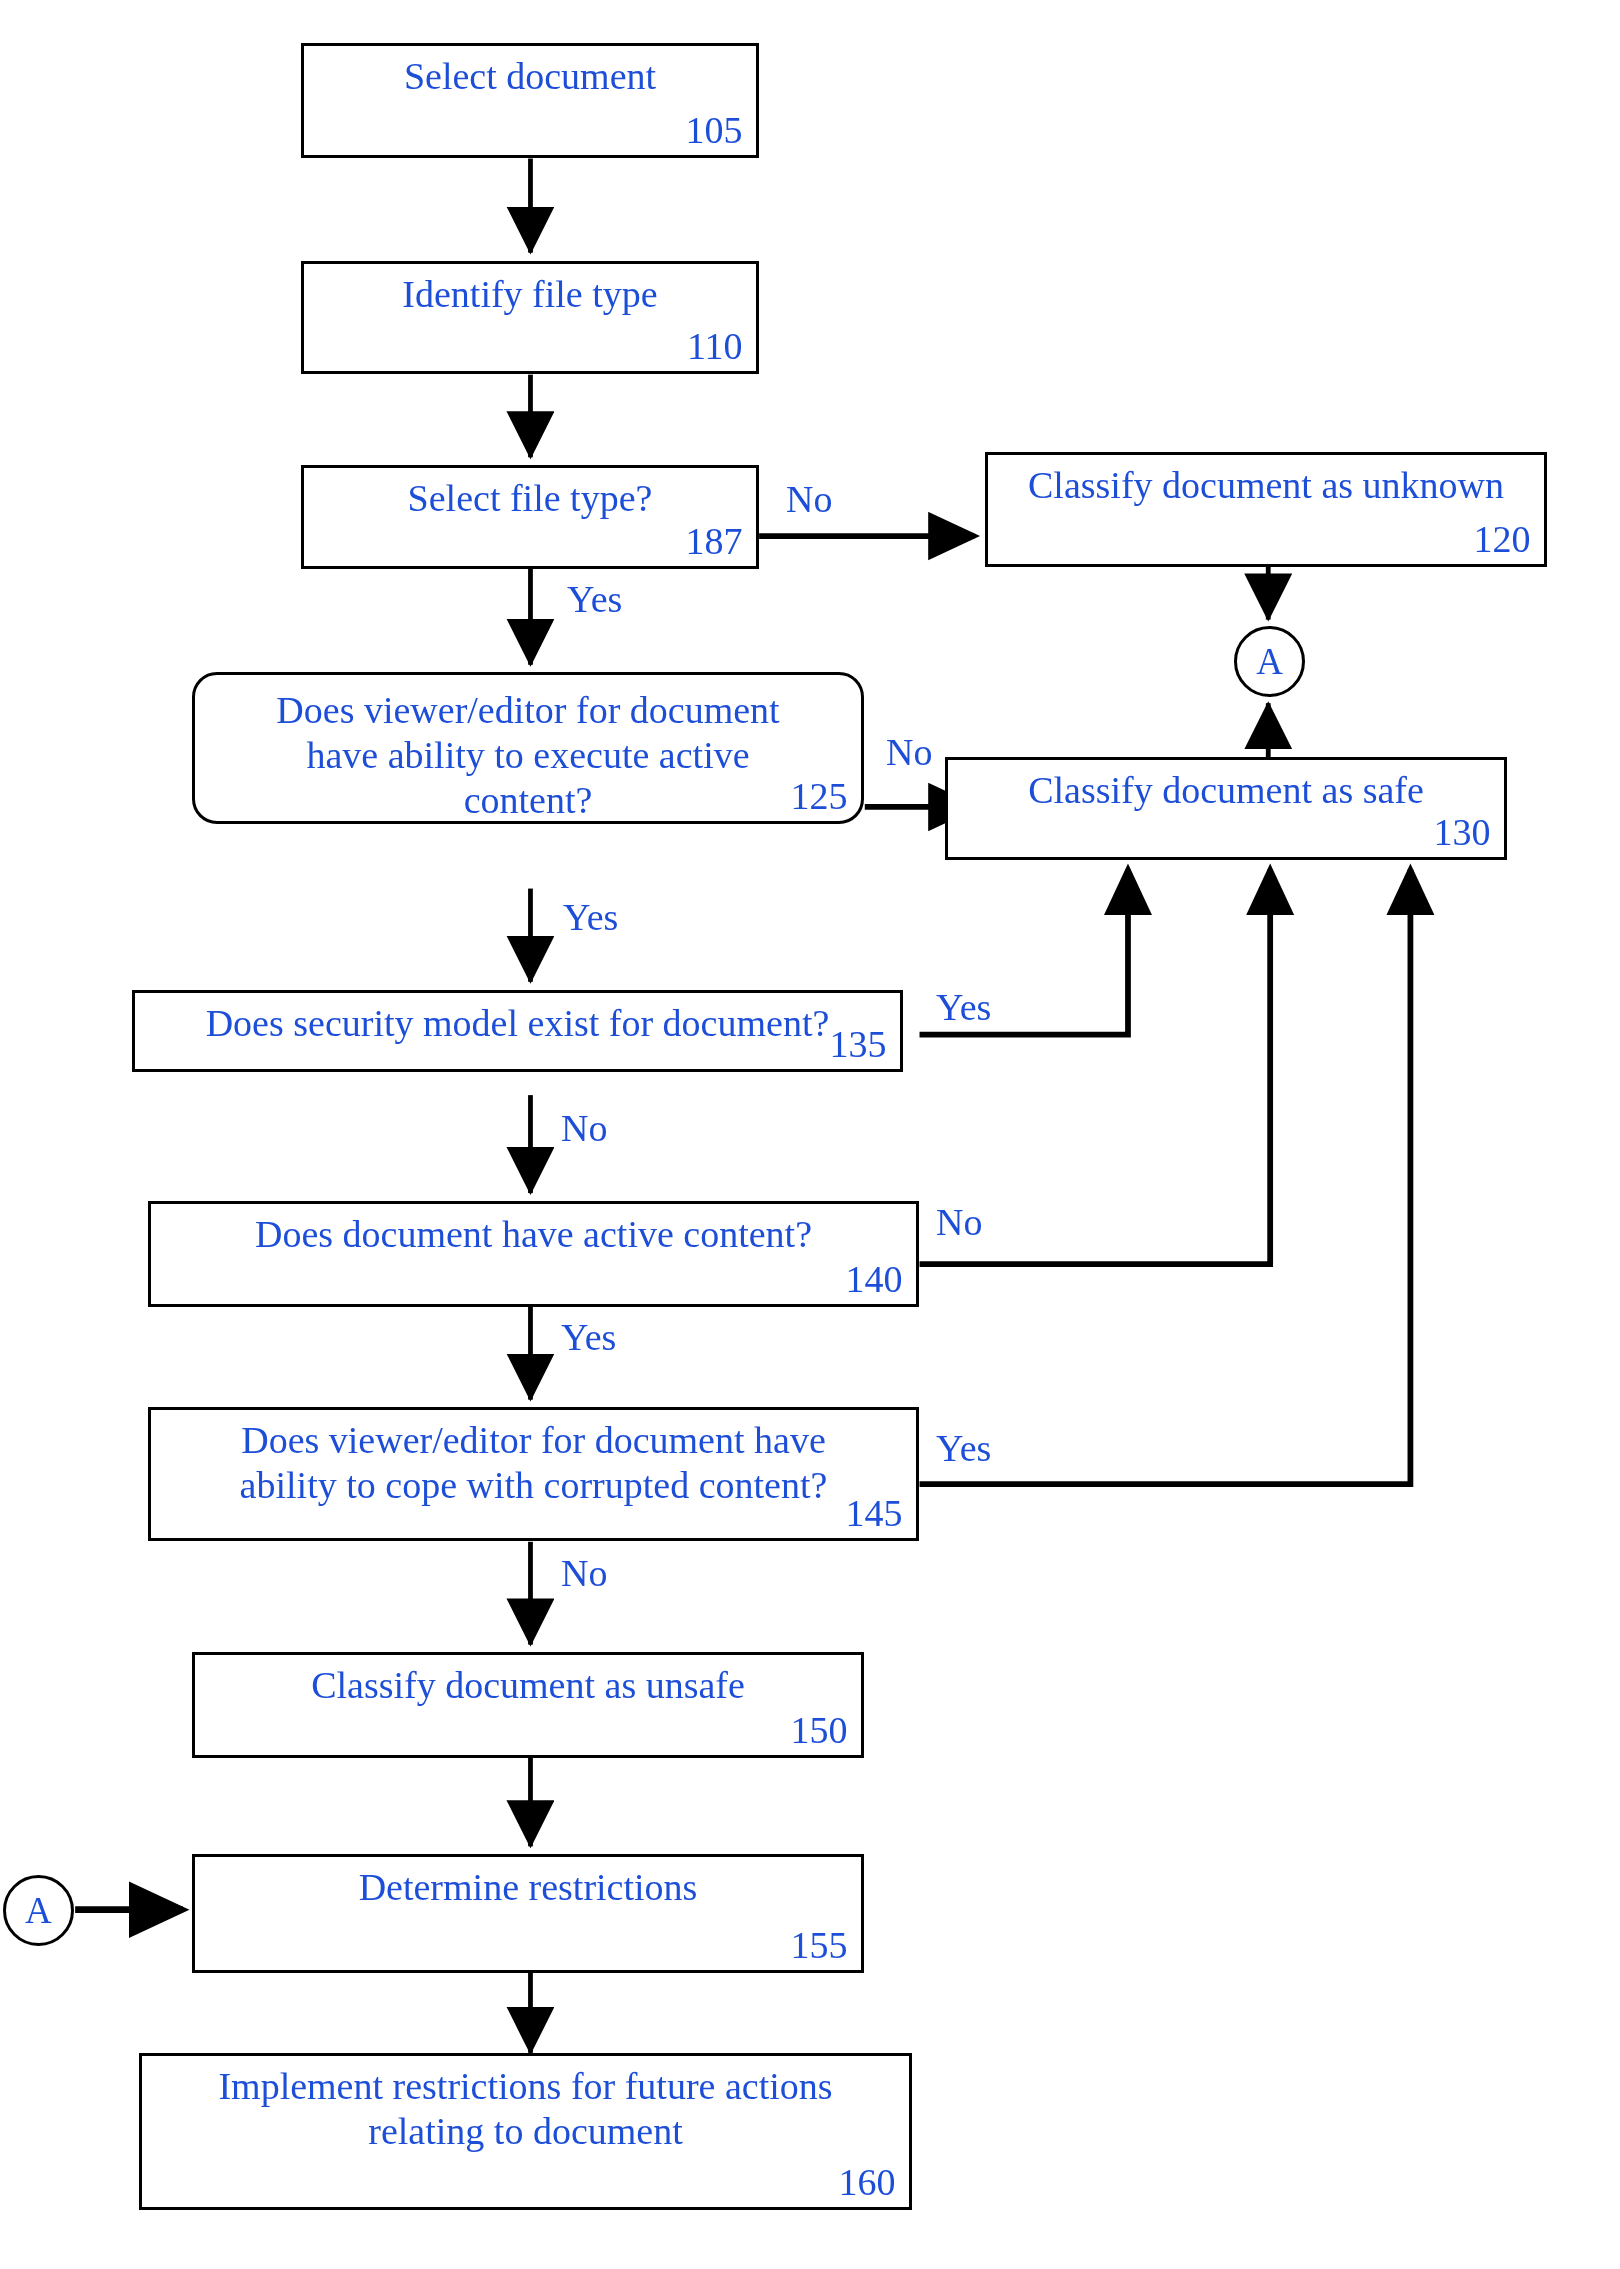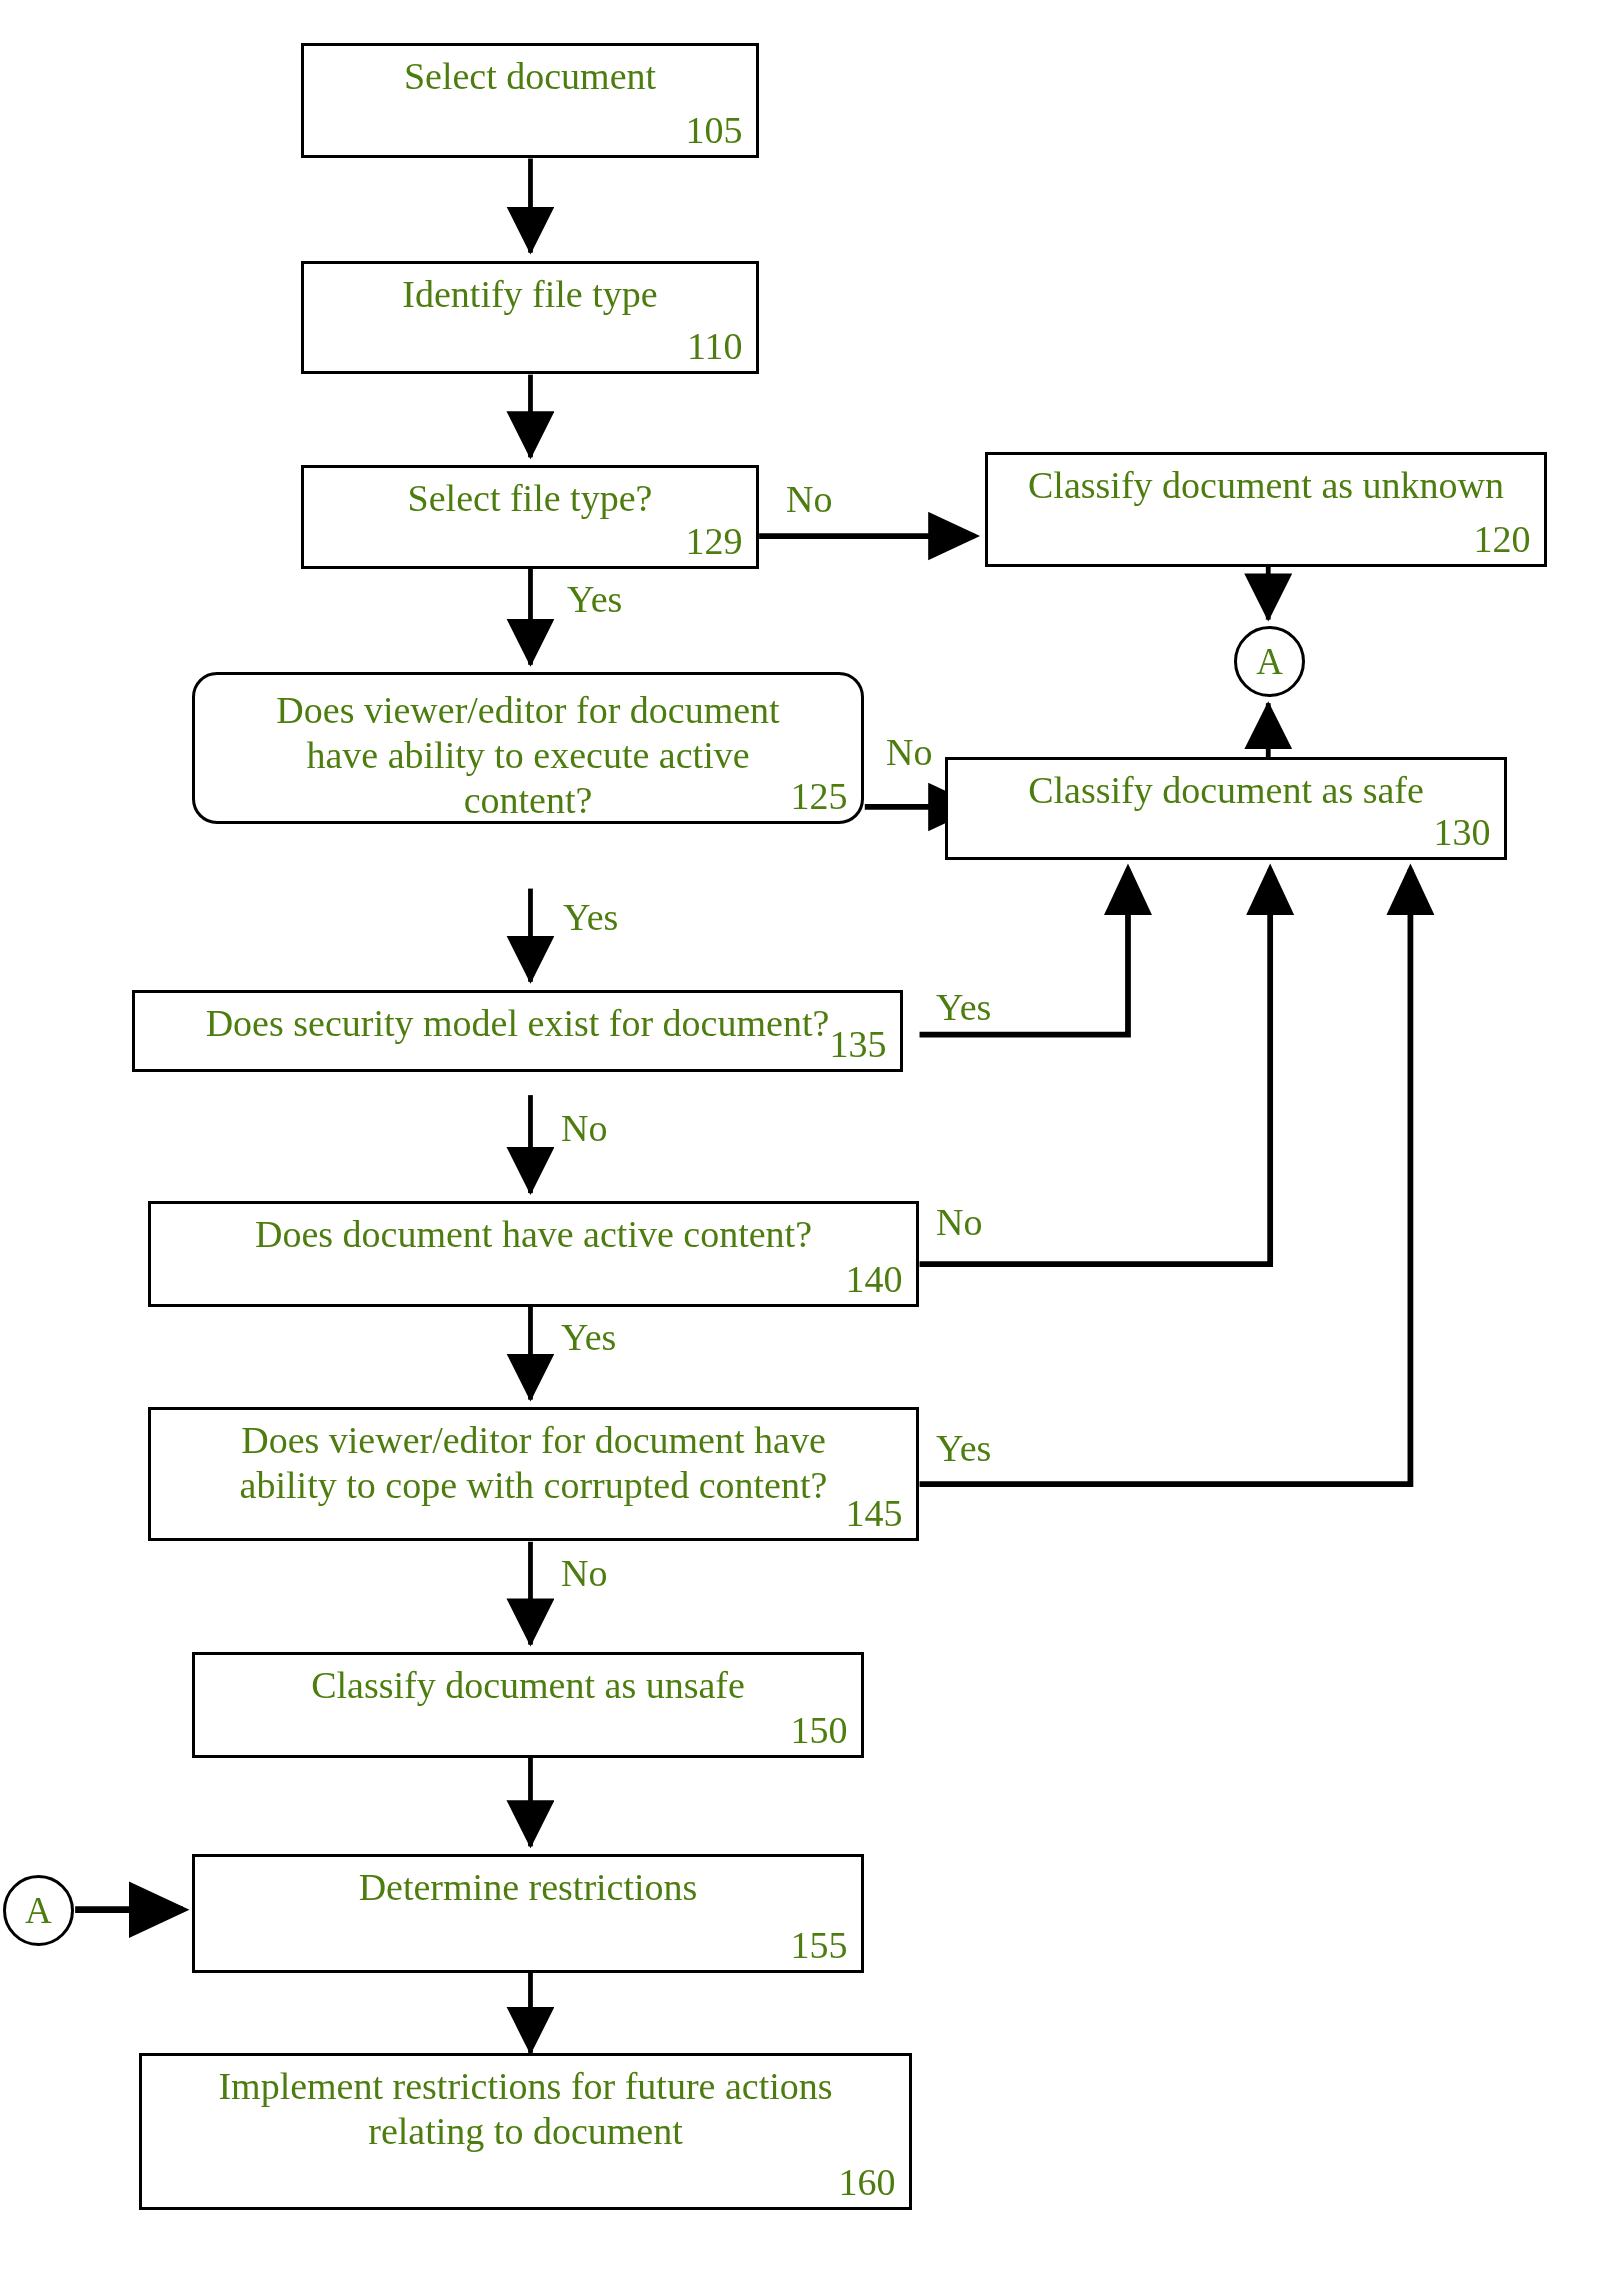--- a/index.html
+++ b/index.html
@@ -6,21 +6,21 @@
     margin: 0;
     padding: 0;
     background: #ffffff;
   }
   #stage {
     position: relative;
     width: 1621px;
     height: 2269px;
     background: #ffffff;
     font-family: "Liberation Serif", "DejaVu Serif", serif;
-    color: #4d7c0f;
+    color: #1d4ed8;
     overflow: hidden;
   }
   #flow-svg {
     position: absolute;
     left: 0;
     top: 0;
     width: 1621px;
     height: 2269px;
   }
   .node {
@@ -122,21 +122,21 @@
     <div class="node-ref">105</div>
   </div>
 
   <div class="node" style="left:301px; top:261px; width:458px; height:113px;">
     <div class="node-label">Identify file type</div>
     <div class="node-ref">110</div>
   </div>
 
   <div class="node" style="left:301px; top:465px; width:458px; height:104px;">
     <div class="node-label">Select file type?</div>
-    <div class="node-ref">129</div>
+    <div class="node-ref">187</div>
   </div>
 
   <div class="node" style="left:985px; top:452px; width:562px; height:115px;">
     <div class="node-label">Classify document as unknown</div>
     <div class="node-ref">120</div>
   </div>
 
   <div class="node" style="left:192px; top:672px; width:672px; height:152px;border-radius:25px;">
     <div class="node-label" style="top:13.4px;">Does viewer/editor for document
 have ability to execute active

